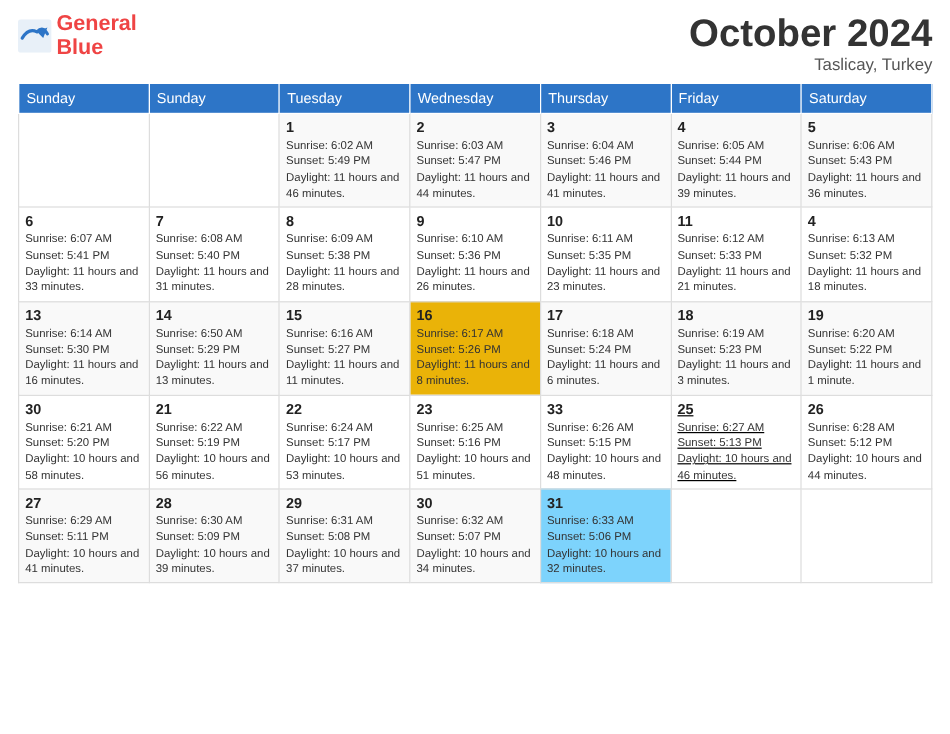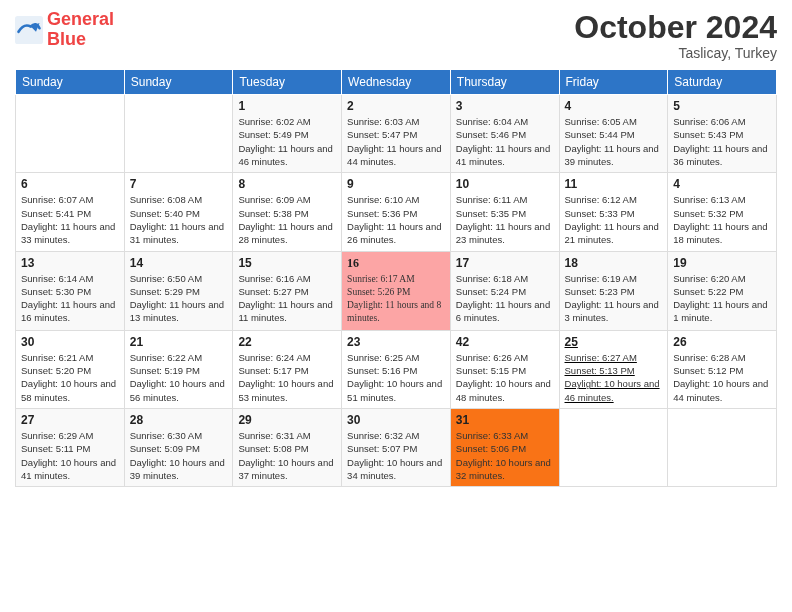--- a/index.html
+++ b/index.html
@@ -225,21 +225,21 @@
             <div class="day-info" style="white-space: pre-line;">Sunrise: 6:50 AM
 Sunset: 5:29 PM
 Daylight: 11 hours and 13 minutes.</div>
           </td>
           <td style="background: rgb(249, 249, 249);">
             <span class="day-number">15</span>
             <div class="day-info" style="white-space: pre-line;">Sunrise: 6:16 AM
 Sunset: 5:27 PM
 Daylight: 11 hours and 11 minutes.</div>
           </td>
-          <td style="background: #fca5a5; font-family: Liberation Serif, serif;">
+          <td style="background: #eab308;">
             <span class="day-number">16</span>
             <div class="day-info" style="white-space: pre-line;">Sunrise: 6:17 AM
 Sunset: 5:26 PM
 Daylight: 11 hours and 8 minutes.</div>
           </td>
           <td style="background: rgb(249, 249, 249);">
             <span class="day-number">17</span>
             <div class="day-info" style="white-space: pre-line;">Sunrise: 6:18 AM
 Sunset: 5:24 PM
 Daylight: 11 hours and 6 minutes.</div>
@@ -276,21 +276,21 @@
 Sunset: 5:17 PM
 Daylight: 10 hours and 53 minutes.</div>
           </td>
           <td style="background: rgb(255, 255, 255);">
             <span class="day-number">23</span>
             <div class="day-info" style="white-space: pre-line;">Sunrise: 6:25 AM
 Sunset: 5:16 PM
 Daylight: 10 hours and 51 minutes.</div>
           </td>
           <td style="background: rgb(255, 255, 255);">
-            <span class="day-number">42</span>
+            <span class="day-number">33</span>
             <div class="day-info" style="white-space: pre-line;">Sunrise: 6:26 AM
 Sunset: 5:15 PM
 Daylight: 10 hours and 48 minutes.</div>
           </td>
           <td style="background: rgb(255, 255, 255); text-decoration: underline;">
             <span class="day-number">25</span>
             <div class="day-info" style="white-space: pre-line;">Sunrise: 6:27 AM
 Sunset: 5:13 PM
 Daylight: 10 hours and 46 minutes.</div>
           </td>
@@ -319,21 +319,21 @@
             <div class="day-info" style="white-space: pre-line;">Sunrise: 6:31 AM
 Sunset: 5:08 PM
 Daylight: 10 hours and 37 minutes.</div>
           </td>
           <td style="background: rgb(249, 249, 249);">
             <span class="day-number">30</span>
             <div class="day-info" style="white-space: pre-line;">Sunrise: 6:32 AM
 Sunset: 5:07 PM
 Daylight: 10 hours and 34 minutes.</div>
           </td>
-          <td style="background: #f97316;">
+          <td style="background: #7dd3fc;">
             <span class="day-number">31</span>
             <div class="day-info" style="white-space: pre-line;">Sunrise: 6:33 AM
 Sunset: 5:06 PM
 Daylight: 10 hours and 32 minutes.</div>
           </td>
           <td class="empty-cell" style="background: rgb(255, 255, 255);"></td>
           <td class="empty-cell" style="background: rgb(255, 255, 255);"></td>
         </tr>
       </tbody>
   </table>

